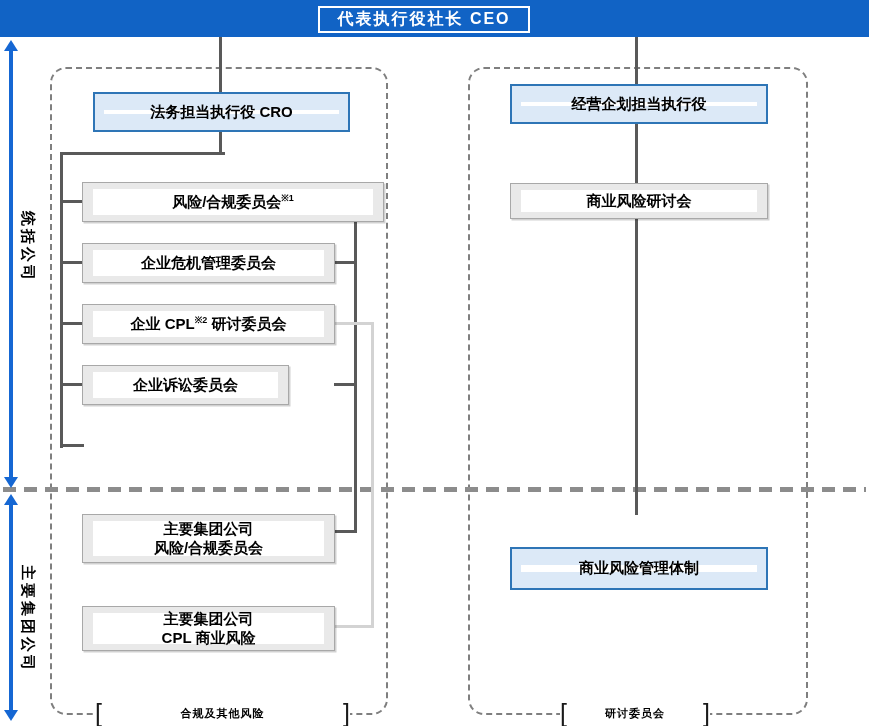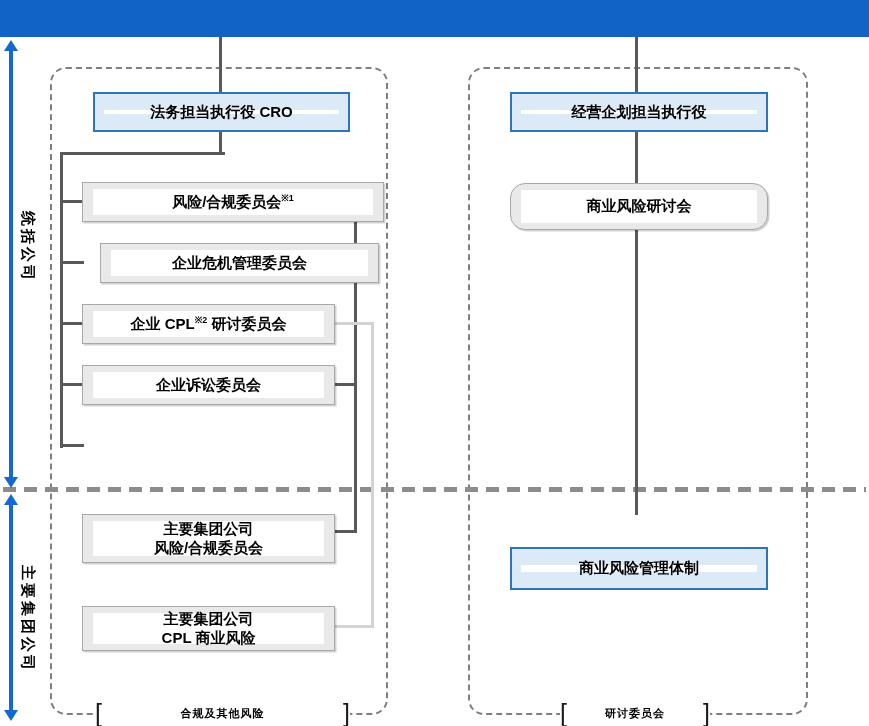--- a/index.html
+++ b/index.html
@@ -53,20 +53,21 @@
                   display:flex; align-items:center; justify-content:space-between; }
   .footer-label .bracket { font-size:25px; font-weight:400; color:#1a1a1a; line-height:28px; }
   .footer-label .cap { font-weight:bold; font-size:11px; letter-spacing:1px; color:#000; white-space:nowrap; }
 </style>
 </head>
 <body>
 
 <div id="canvas">
 
   <div class="topbar"></div>
+  <div class="ceo-box">代表执行役社长 CEO</div>
 
   <div class="container left"></div>
   <div class="container right"></div>
 
   <div class="divider"></div>
 
   <div class="line dark" style="left:219px; top:37px;  width:3px;  height:116px;"></div>
   <div class="line dark" style="left:60px;  top:152px; width:165px; height:3px;"></div>
   <div class="line dark" style="left:60px;  top:152px; width:3px;  height:296px;"></div>
   <div class="line dark" style="left:60px;  top:200px; width:24px; height:3px;"></div>
@@ -99,55 +100,55 @@
     <div class="inner">
         <span>法务担当执行役 CRO</span>
       </div>
   </div>
 
   <div class="box gray" style="left:82px; top:182px; width:302px; height:40px;">
     <div class="inner">
         <span><span>风险/合规委员会</span><sup>※1</sup><span></span></span>
       </div>
   </div>
-  <div class="box gray" style="left:100px; top:243px; width:279px; height:40px;">
+  <div class="box gray" style="left:82px; top:243px; width:253px; height:40px;">
     <div class="inner">
         <span><span>企业危机管理委员会</span><sup></sup><span></span></span>
       </div>
   </div>
   <div class="box gray" style="left:82px; top:304px; width:253px; height:40px;">
     <div class="inner">
         <span><span>企业 CPL</span><sup>※2</sup><span> 研讨委员会</span></span>
       </div>
   </div>
-  <div class="box gray" style="left:82px; top:365px; width:253px; height:40px;">
+  <div class="box gray" style="left:82px; top:365px; width:207px; height:40px;">
     <div class="inner">
         <span><span>企业诉讼委员会</span><sup></sup><span></span></span>
       </div>
   </div>
 
   <div class="box gray" style="left:82px; top:514px; width:253px; height:49px;">
     <div class="inner">
       <span>主要集团公司</span>
       <span>风险/合规委员会</span>
     </div>
   </div>
   <div class="box gray" style="left:82px; top:606px; width:253px; height:45px;">
     <div class="inner">
       <span>主要集团公司</span>
       <span>CPL 商业风险</span>
     </div>
   </div>
 
-  <div class="box blue" style="left:510px; top:92px; width:258px; height:40px;">
+  <div class="box blue" style="left:510px; top:84px; width:258px; height:40px;">
     <div class="inner">
         <span>经营企划担当执行役</span>
       </div>
   </div>
-  <div class="box gray" style="left:510px; top:183px; width:258px; height:47px;border-radius:15px;">
+  <div class="box gray" style="left:510px; top:183px; width:258px; height:36px;">
     <div class="inner">
         <span>商业风险研讨会</span>
       </div>
   </div>
   <div class="box blue" style="left:510px; top:514px; width:258px; height:43px;margin-top:33px;">
     <div class="inner">
         <span>商业风险管理体制</span>
       </div>
   </div>
 

